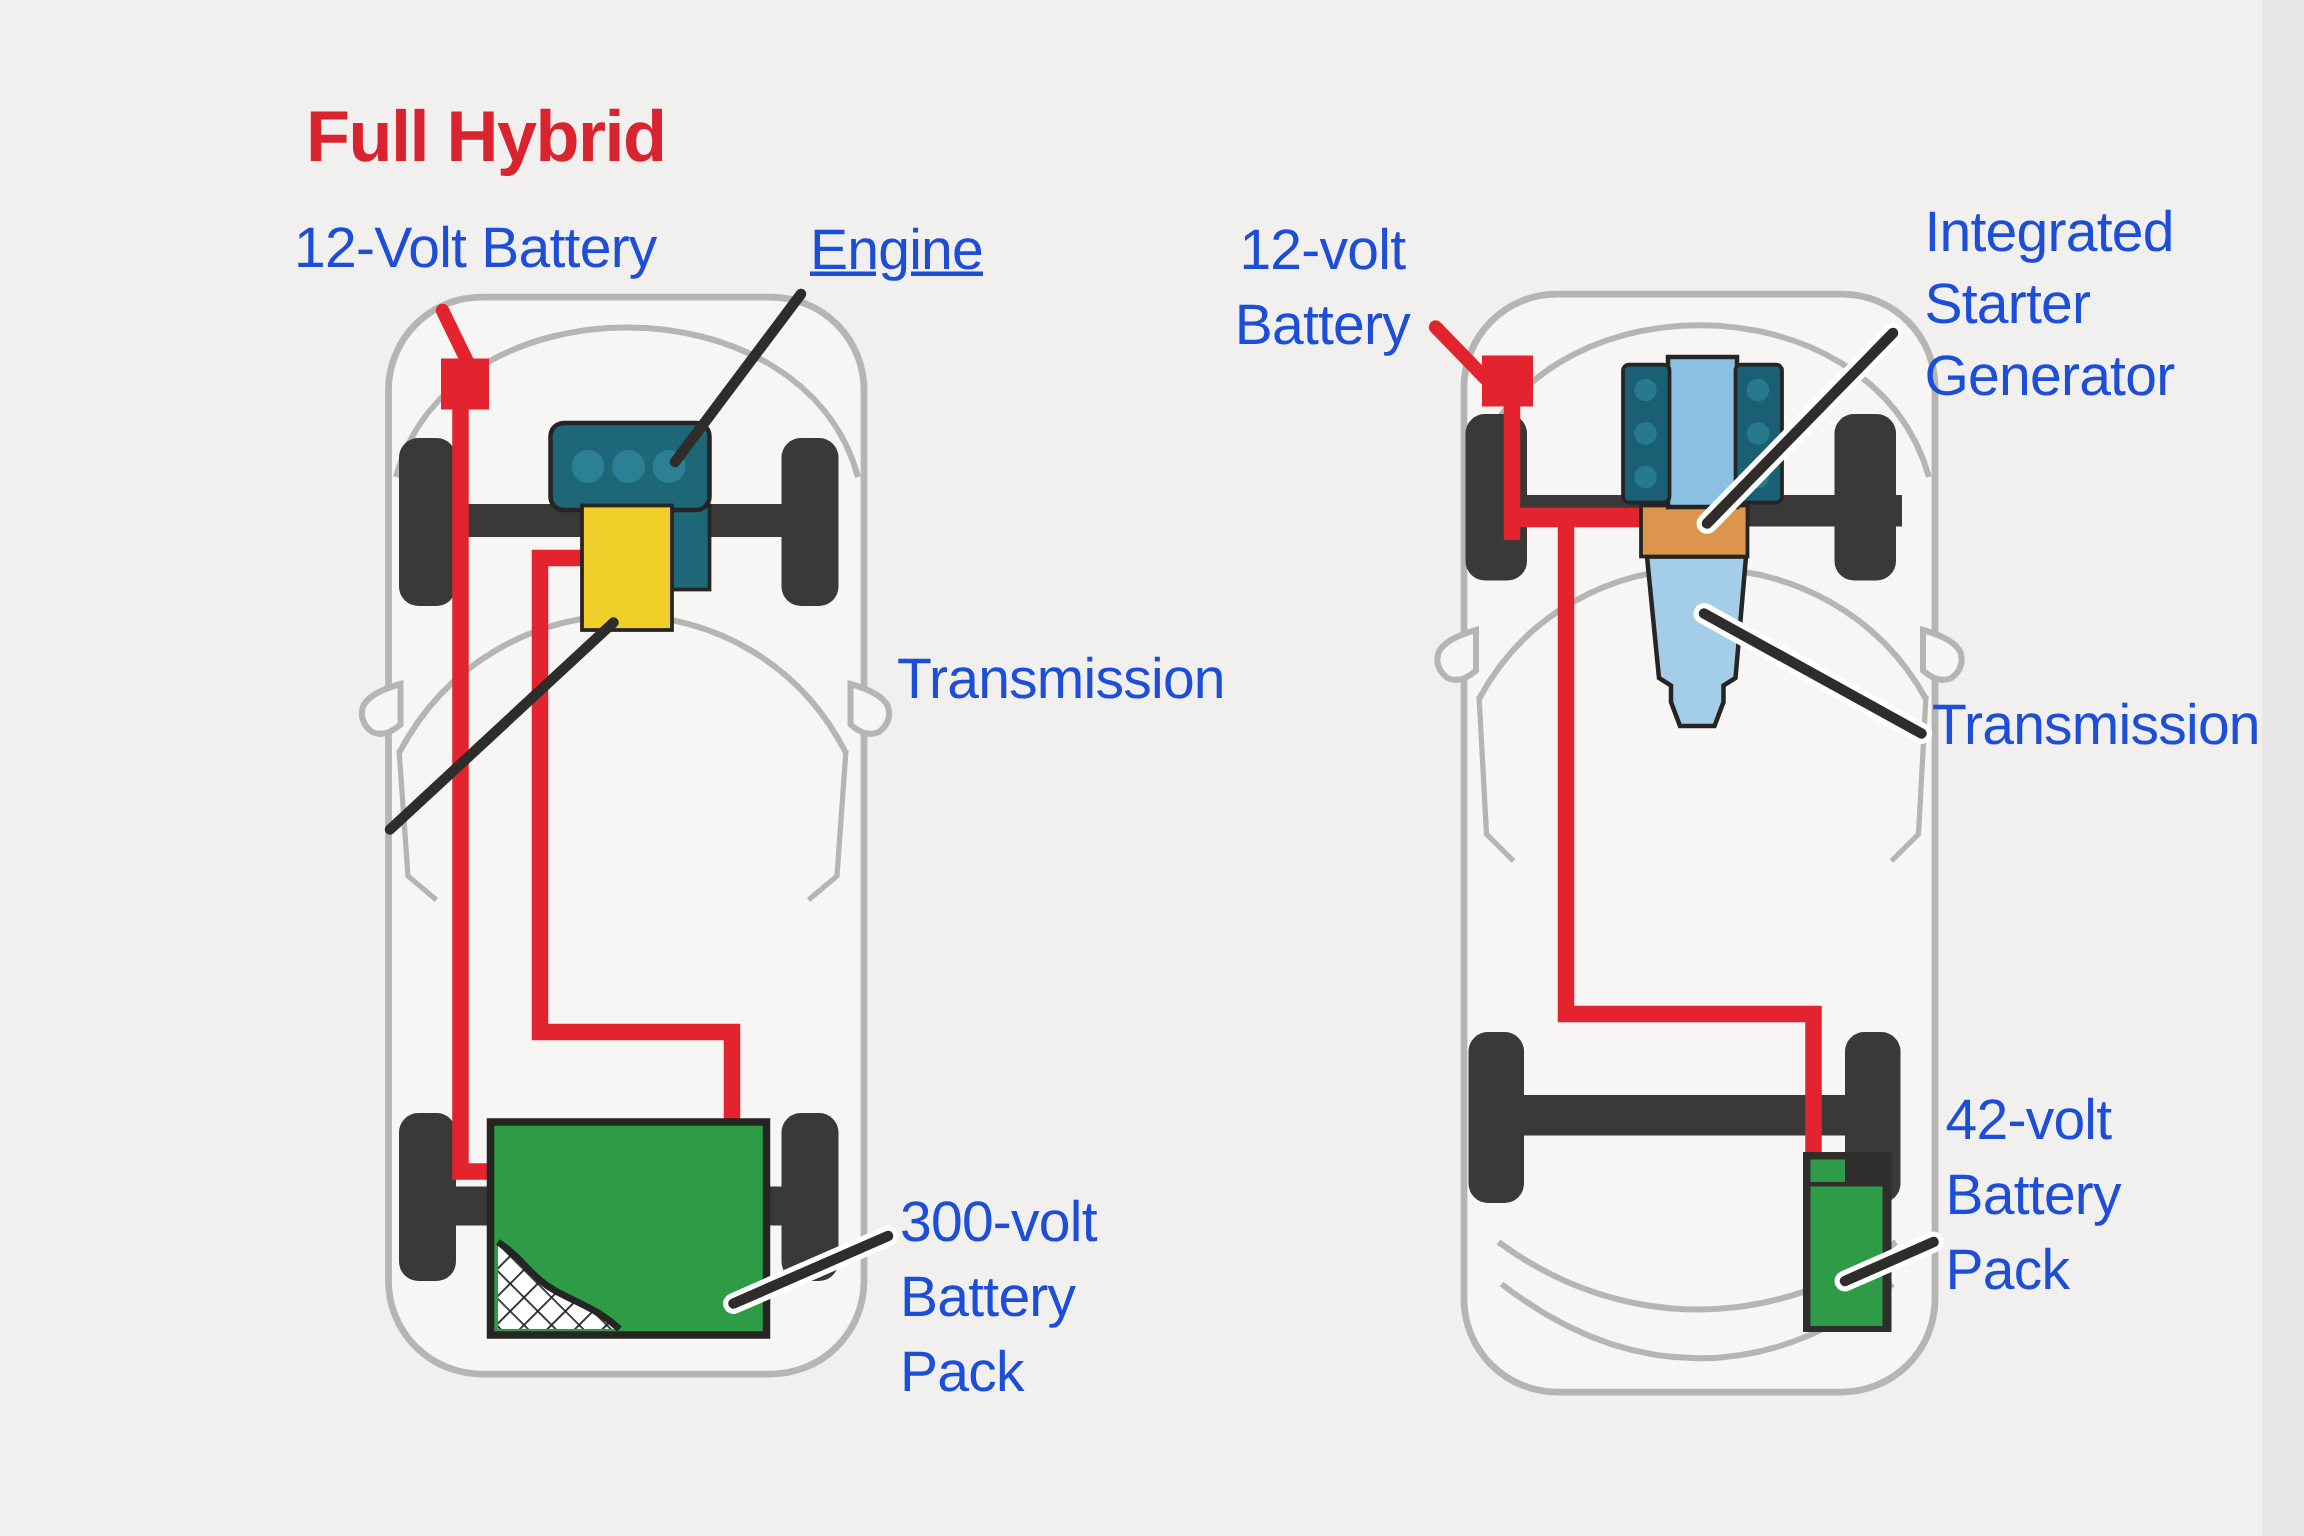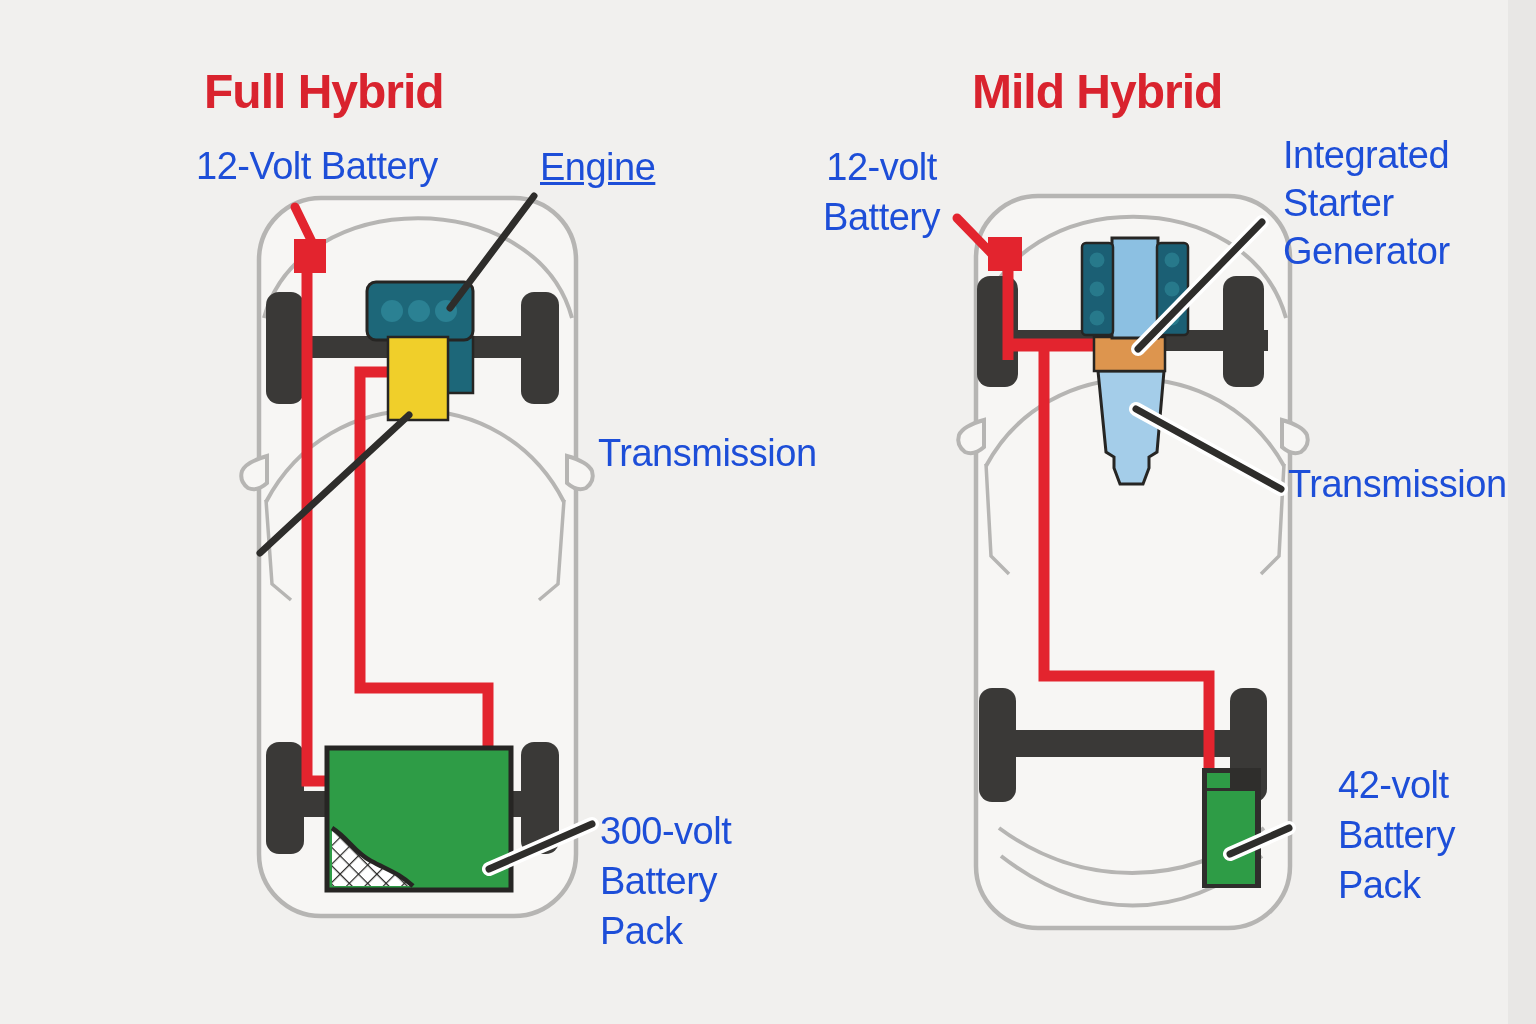--- a/index.html
+++ b/index.html
@@ -141,32 +141,31 @@
       <path d="M 1138,349 L 1262,222" stroke="#ffffff" stroke-width="14" stroke-linecap="round" fill="none"></path>
       <path d="M 1138,349 L 1262,222" stroke="#2e2d2b" stroke-width="7" stroke-linecap="round" fill="none"></path>
       <path d="M 1136,409 L 1281,489" stroke="#ffffff" stroke-width="14" stroke-linecap="round" fill="none"></path>
       <path d="M 1136,409 L 1281,489" stroke="#2e2d2b" stroke-width="7" stroke-linecap="round" fill="none"></path>
       <path d="M 1230,854 L 1289,828" stroke="#ffffff" stroke-width="14" stroke-linecap="round" fill="none"></path>
       <path d="M 1230,854 L 1289,828" stroke="#2e2d2b" stroke-width="7" stroke-linecap="round" fill="none"></path>
     </g>
   </svg>
 
   <div class="title" style="left:204px;top:64px;">Full Hybrid</div>
-  <div class="title" style="left:972px;top:64px;">Mild Hybrid</div>
 
   <div class="lbl" style="left:196px;top:141px;">12-Volt Battery</div>
   <div class="lbl" style="left:540px;top:142px;text-decoration:underline;">Engine</div>
   <div class="lbl" style="left:598px;top:428px;">Transmission</div>
-  <div class="lbl" style="left:600px;top:790px;margin-top:16px;">300-volt
+  <div class="lbl" style="left:600px;top:790px;">300-volt
 Battery
 Pack</div>
 
   <div class="lbl r" style="right:568px;top:142px;text-align:center;">12-volt
 Battery</div>
   <div class="lbl" style="left:1283px;top:131px;line-height:48px;">Integrated
 Starter
 Generator</div>
   <div class="lbl" style="left:1288px;top:459px;">Transmission</div>
-  <div class="lbl" style="left:1297px;top:760px;margin-left:41px;">42-volt
+  <div class="lbl" style="left:1297px;top:722px;">42-volt
 Battery
 Pack</div>
 
 </div>
 
 </body></html>

